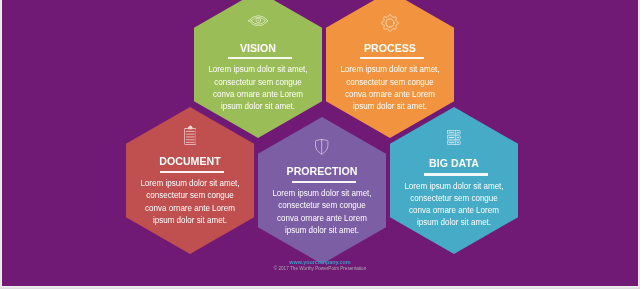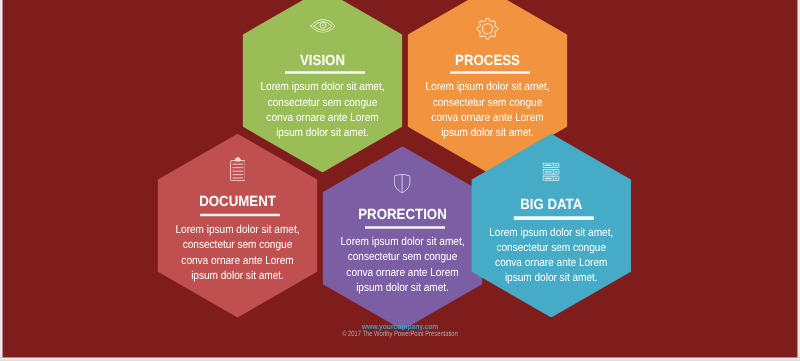--- a/index.html
+++ b/index.html
@@ -1,21 +1,21 @@
 <!DOCTYPE html>
 <html><head>
 <meta charset="utf-8">
 <title>Hexagon Infographic</title>
 <style>
   html,body{margin:0;padding:0;background:#ffffff;}
   body{width:640px;height:289px;overflow:hidden;
        font-family:"Liberation Sans",sans-serif;
        -webkit-font-smoothing:antialiased;}
   .page{position:relative;width:640px;height:289px;overflow:hidden;background:#ffffff;}
-  .slide{position:absolute;left:0px;top:0px;width:640px;height:289px;background:#7f1d1d;overflow:hidden;}
+  .slide{position:absolute;left:0px;top:0px;width:640px;height:289px;background:#701a75;overflow:hidden;}
   .edge-l{position:absolute;left:0;top:0;width:2px;height:286px;
           background:linear-gradient(to right,#e3e3e5,#f4f4f5);}
   .edge-r{position:absolute;right:0;top:0;width:2px;height:286px;
           background:linear-gradient(to left,#e3e3e5,#f4f4f5);}
   .edge-b{position:absolute;left:0;bottom:0;width:640px;height:3px;
           background:linear-gradient(to bottom,#f2f2f3,#d9d9db);}
 
   .hex{position:absolute;width:128px;height:147px;
        -webkit-clip-path:polygon(50% 0%,100% 25%,100% 75%,50% 100%,0% 75%,0% 25%);
        clip-path:polygon(50% 0%,100% 25%,100% 75%,50% 100%,0% 75%,0% 25%);}
@@ -112,21 +112,21 @@
     <div class="title" style="top:48px;">PRORECTION</div>
     <div class="rule" style="left:34px;top:64px;width:64px;"></div>
     <div class="body" style="top:70px;">
       <div>Lorem ipsum dolor sit amet,</div>
       <div>consectetur sem congue</div>
       <div>conva ornare ante Lorem</div>
       <div>ipsum dolor sit amet.</div>
     </div>
   </div>
 
-  <div class="hex" style="left:377px;top:107px;background:#45abc6;">
+  <div class="hex" style="left:390px;top:107px;background:#45abc6;">
     <div class="ico" style="top:20px;height:20px;">
       <svg width="13.6" height="15" viewBox="0 0 54.4 60" fill="none" stroke="#d4eef6" stroke-width="2.9" stroke-linejoin="round" stroke-linecap="round">
         <rect x="1.8" y="1.8" width="50.8" height="14.4" rx="1.6"></rect>
         <rect x="1.8" y="22.8" width="50.8" height="14.4" rx="1.6"></rect>
         <rect x="1.8" y="43.8" width="50.8" height="14.4" rx="1.6"></rect>
         <path d="M34.6 1.8 L34.6 16.2 M34.6 22.8 L34.6 37.2 M34.6 43.8 L34.6 58.2"></path>
         <path d="M8.8 9.0 L27.4 9.0 M8.8 30.0 L27.4 30.0 M8.8 51.0 L27.4 51.0" stroke-width="4.6"></path>
         <path d="M41.6 9.0 L45.8 9.0 M41.6 30.0 L45.8 30.0 M41.6 51.0 L45.8 51.0" stroke-width="4.6"></path>
       </svg>
     </div>

